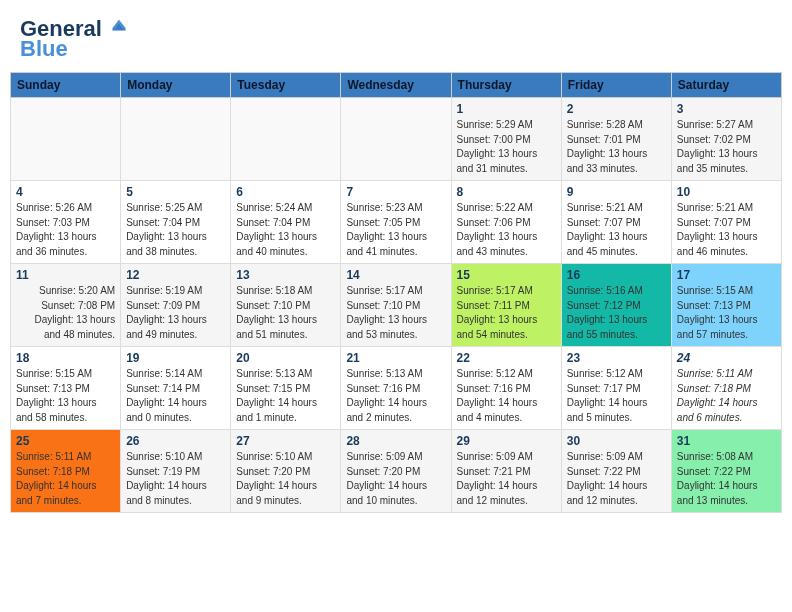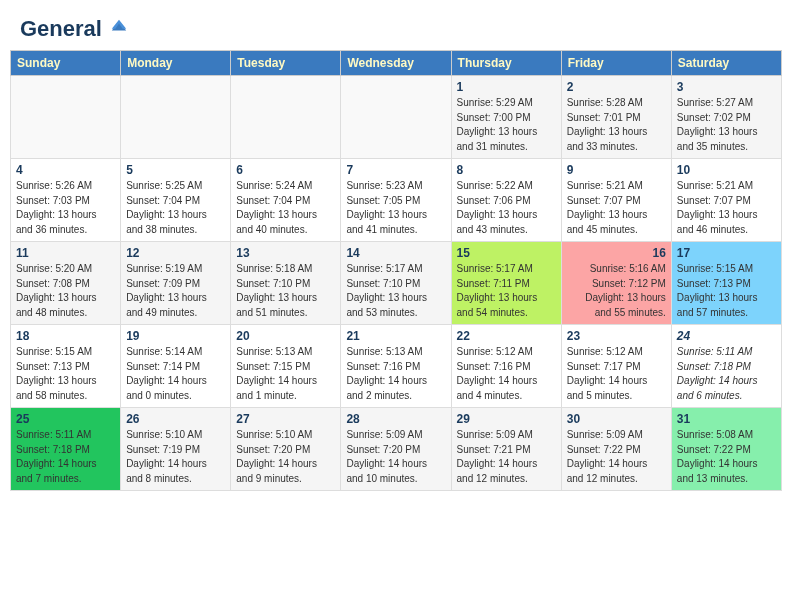--- a/index.html
+++ b/index.html
@@ -45,21 +45,21 @@
       font-size: 14px;
       color: #333;
     }
     .calendar {
       width: 100%;
       border-collapse: collapse;
       margin-top: 4px;
     }
     .calendar th {
       background-color: #3a7abf;
-      color: #fef9c3;
+      color: #0f172a;
       font-size: 12px;
       font-weight: bold;
       text-align: left;
       padding: 5px 6px;
       border: 1px solid #ccc;
     }
     .calendar td {
       vertical-align: top;
       border: 1px solid #ddd;
       padding: 4px 5px;
@@ -98,20 +98,21 @@
   <div class="logo">
     <div>
       <div style="display:flex;align-items:center;">
         <span class="logo-text">General
           <svg class="logo-icon" viewBox="0 0 20 20" fill="#4a90d9">
             <path d="M2 14 L10 4 L18 14 Z" fill="#3a7abf"></path>
             <path d="M10 2 L18 12 L14 12 L10 6 L6 12 L2 12 Z" fill="#4a90d9"></path>
           </svg>
         </span>
       </div>
+      <div style="font-size:22px;font-weight:bold;color:#4a90d9;margin-top:-4px;">Blue</div>
     </div>
   </div>
   <div class="title-block">
     <div class="month-title"></div>
     <div class="location"></div>
   </div>
 </div>
 
 <table class="calendar">
   <thead>
@@ -200,21 +201,21 @@
           <span class="day-number">10</span>
           <div class="day-info" style="white-space: pre-line;">Sunrise: 5:21 AM
 Sunset: 7:07 PM
 Daylight: 13 hours
 and 46 minutes.</div>
         </td>
       </tr>
       <tr>
         <td style="background: rgb(245, 245, 245);">
           <span class="day-number">11</span>
-          <div class="day-info" style="white-space: pre-line;">Sunrise: 5:20 AM
+          <div class="day-info" style="white-space: pre-line; text-align: right;">Sunrise: 5:20 AM
 Sunset: 7:08 PM
 Daylight: 13 hours
 and 48 minutes.</div>
         </td>
         <td style="background: rgb(245, 245, 245);">
           <span class="day-number">12</span>
           <div class="day-info" style="white-space: pre-line;">Sunrise: 5:19 AM
 Sunset: 7:09 PM
 Daylight: 13 hours
 and 49 minutes.</div>
@@ -233,21 +234,21 @@
 Daylight: 13 hours
 and 53 minutes.</div>
         </td>
         <td style="background: #bef264;">
           <span class="day-number">15</span>
           <div class="day-info" style="white-space: pre-line;">Sunrise: 5:17 AM
 Sunset: 7:11 PM
 Daylight: 13 hours
 and 54 minutes.</div>
         </td>
-        <td style="background: #fca5a5; text-align: right;">
+        <td style="background: #14b8a6;">
           <span class="day-number">16</span>
           <div class="day-info" style="white-space: pre-line;">Sunrise: 5:16 AM
 Sunset: 7:12 PM
 Daylight: 13 hours
 and 55 minutes.</div>
         </td>
         <td style="background: #7dd3fc;">
           <span class="day-number">17</span>
           <div class="day-info" style="white-space: pre-line;">Sunrise: 5:15 AM
 Sunset: 7:13 PM
@@ -300,21 +301,21 @@
         </td>
         <td style="background: rgb(255, 255, 255); font-style: italic;">
           <span class="day-number">24</span>
           <div class="day-info" style="white-space: pre-line;">Sunrise: 5:11 AM
 Sunset: 7:18 PM
 Daylight: 14 hours
 and 6 minutes.</div>
         </td>
       </tr>
       <tr>
-        <td style="background: #22c55e; margin-left: 16px;">
+        <td style="background: #f97316; margin-left: 16px;">
           <span class="day-number">25</span>
           <div class="day-info" style="white-space: pre-line;">Sunrise: 5:11 AM
 Sunset: 7:18 PM
 Daylight: 14 hours
 and 7 minutes.</div>
         </td>
         <td style="background: rgb(245, 245, 245);">
           <span class="day-number">26</span>
           <div class="day-info" style="white-space: pre-line;">Sunrise: 5:10 AM
 Sunset: 7:19 PM

